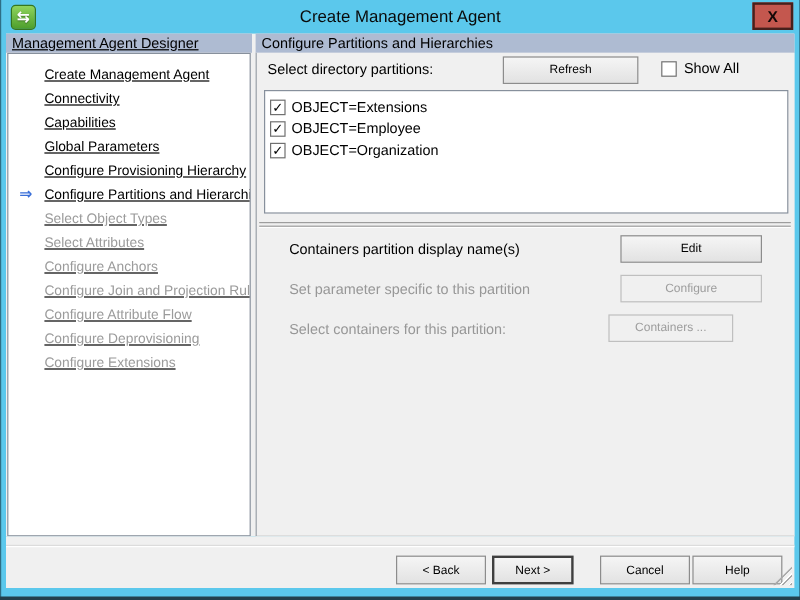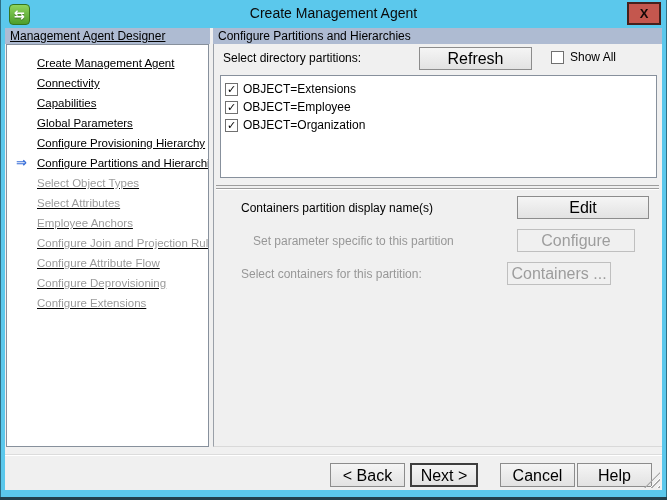--- a/index.html
+++ b/index.html
@@ -69,21 +69,21 @@
     border-left:1px solid #9aa0a8; border-bottom:1px solid #d9d9d9;
   }
   .lbl { position:absolute; font-size:12px; color:#000; white-space:nowrap; }
   .lbl.disabled { color:#979797; }
 
   .btn {
     position:absolute; height:23px;
     background:linear-gradient(#f5f5f5, #e2e2e2);
     border:1px solid #8c8c8c;
     font-family:"Liberation Sans", sans-serif;
-    font-size:16px; color:#000; text-align:center; line-height:20px;
+    font-size:10px; color:#000; text-align:center; line-height:20px;
     cursor:pointer;
   }
   .btn.disabled {
     background:#f0f0f0; border:1px solid #bfbfbf; color:#9d9d9d; cursor:default;
   }
   .btn.default { border:2px solid #3f3f3f; line-height:18px; }
 
   .part-listbox {
     position:absolute; left:6px; top:31px; width:437px; height:103px;
     background:#fff; border:1px solid #87909c; padding:4px 0 0 4px;
@@ -159,21 +159,21 @@
           <span class="cur-arrow uniglyph">⇒</span>
           <span>Configure Partitions and Hierarchies</span>
         </div>
         <div class="side-item disabled">
           <span>Select Object Types</span>
         </div>
         <div class="side-item disabled">
           <span>Select Attributes</span>
         </div>
         <div class="side-item disabled">
-          <span>Employee Anchors</span>
+          <span>Configure Anchors</span>
         </div>
         <div class="side-item disabled">
           <span>Configure Join and Projection Rules</span>
         </div>
         <div class="side-item disabled">
           <span>Configure Attribute Flow</span>
         </div>
         <div class="side-item disabled">
           <span>Configure Deprovisioning</span>
         </div>
@@ -213,23 +213,23 @@
             <span class="checkbox">
                 <i class="uniglyph" style="font-style:normal;">✓</i>
               </span>
             <span>OBJECT=Organization</span>
           </div>
         </div>
 
         <div class="divider"></div>
 
         <div class="lbl" style="left:27px; top:157px;">Containers partition display name(s)</div>
-        <button class="btn" style="left:303px; top:152px; width:132px;">Edit</button>
-
-        <div class="lbl disabled" style="left:39px; top:190px;text-align:right;">Set parameter specific to this partition</div>
+        <button class="btn" style="left:303px; top:152px; width:118px;">Edit</button>
+
+        <div class="lbl disabled" style="left:27px; top:190px;text-align:right;">Set parameter specific to this partition</div>
         <button class="btn disabled" style="left:303px; top:185px; width:118px;">Configure</button>
 
         <div class="lbl disabled" style="left:27px; top:223px;">Select containers for this partition:</div>
         <button class="btn disabled" style="left:293px; top:218px; width:104px;">Containers ...</button>
 
       </div>
     </div>
   </div>
 
   <div class="footer">

